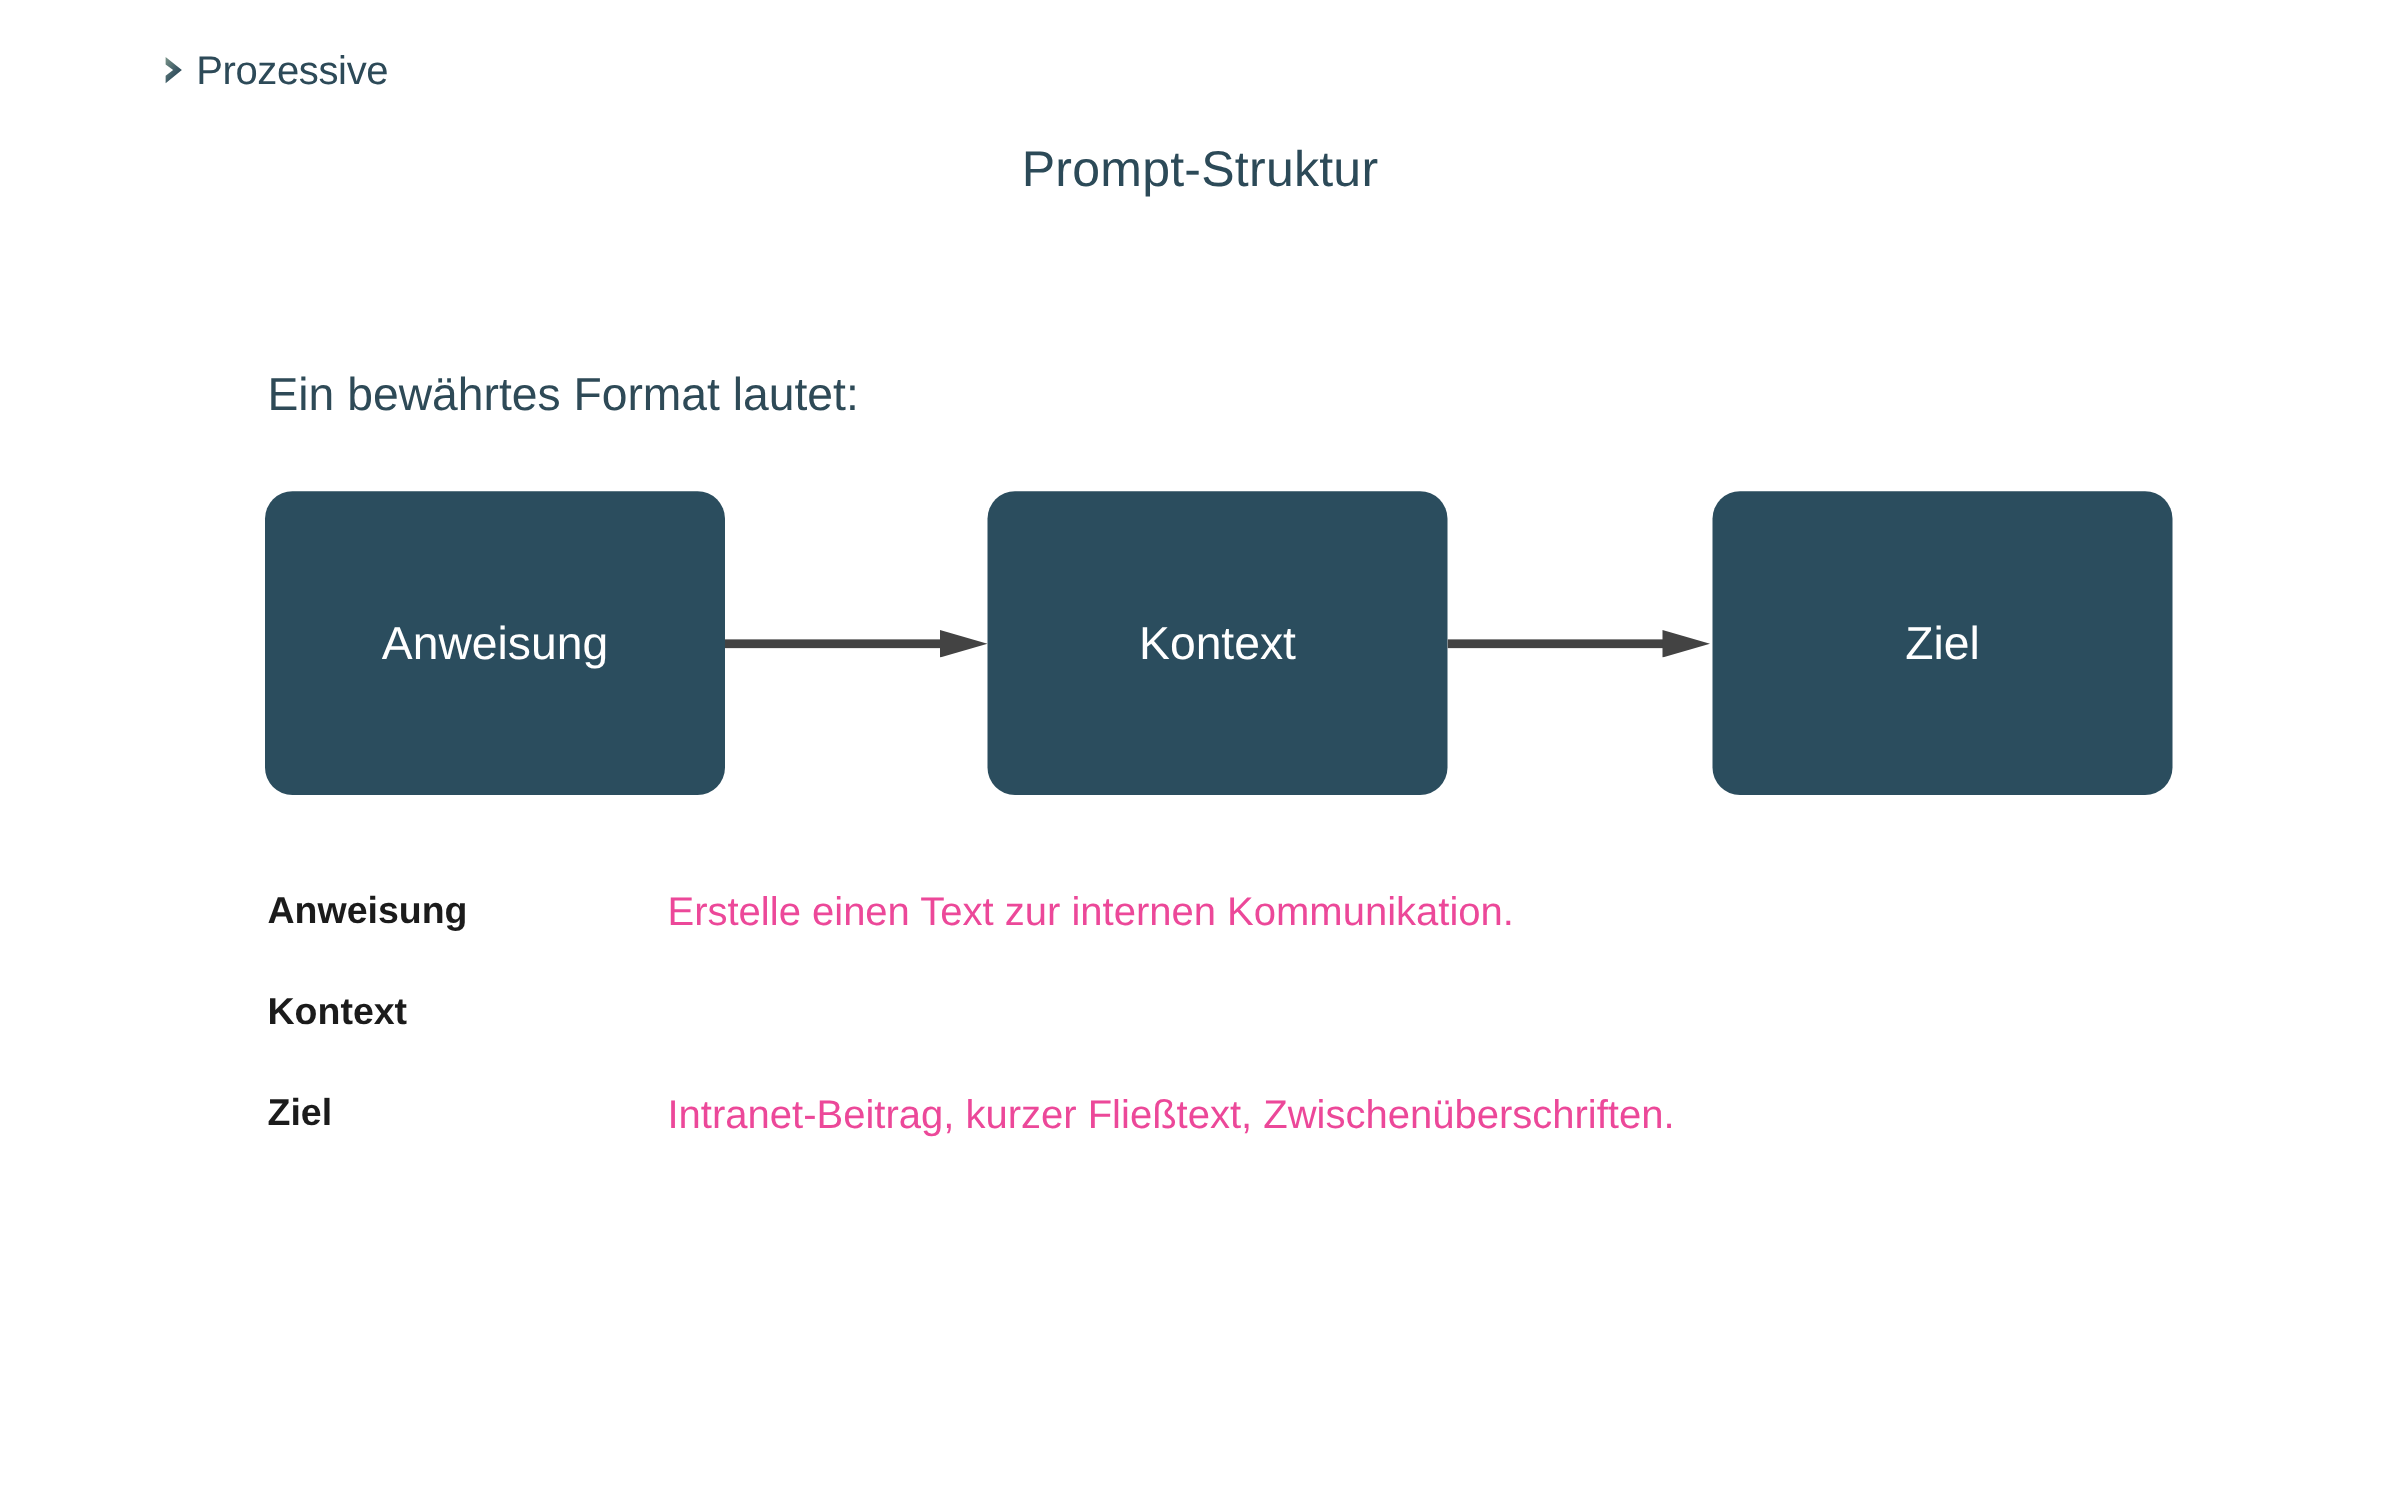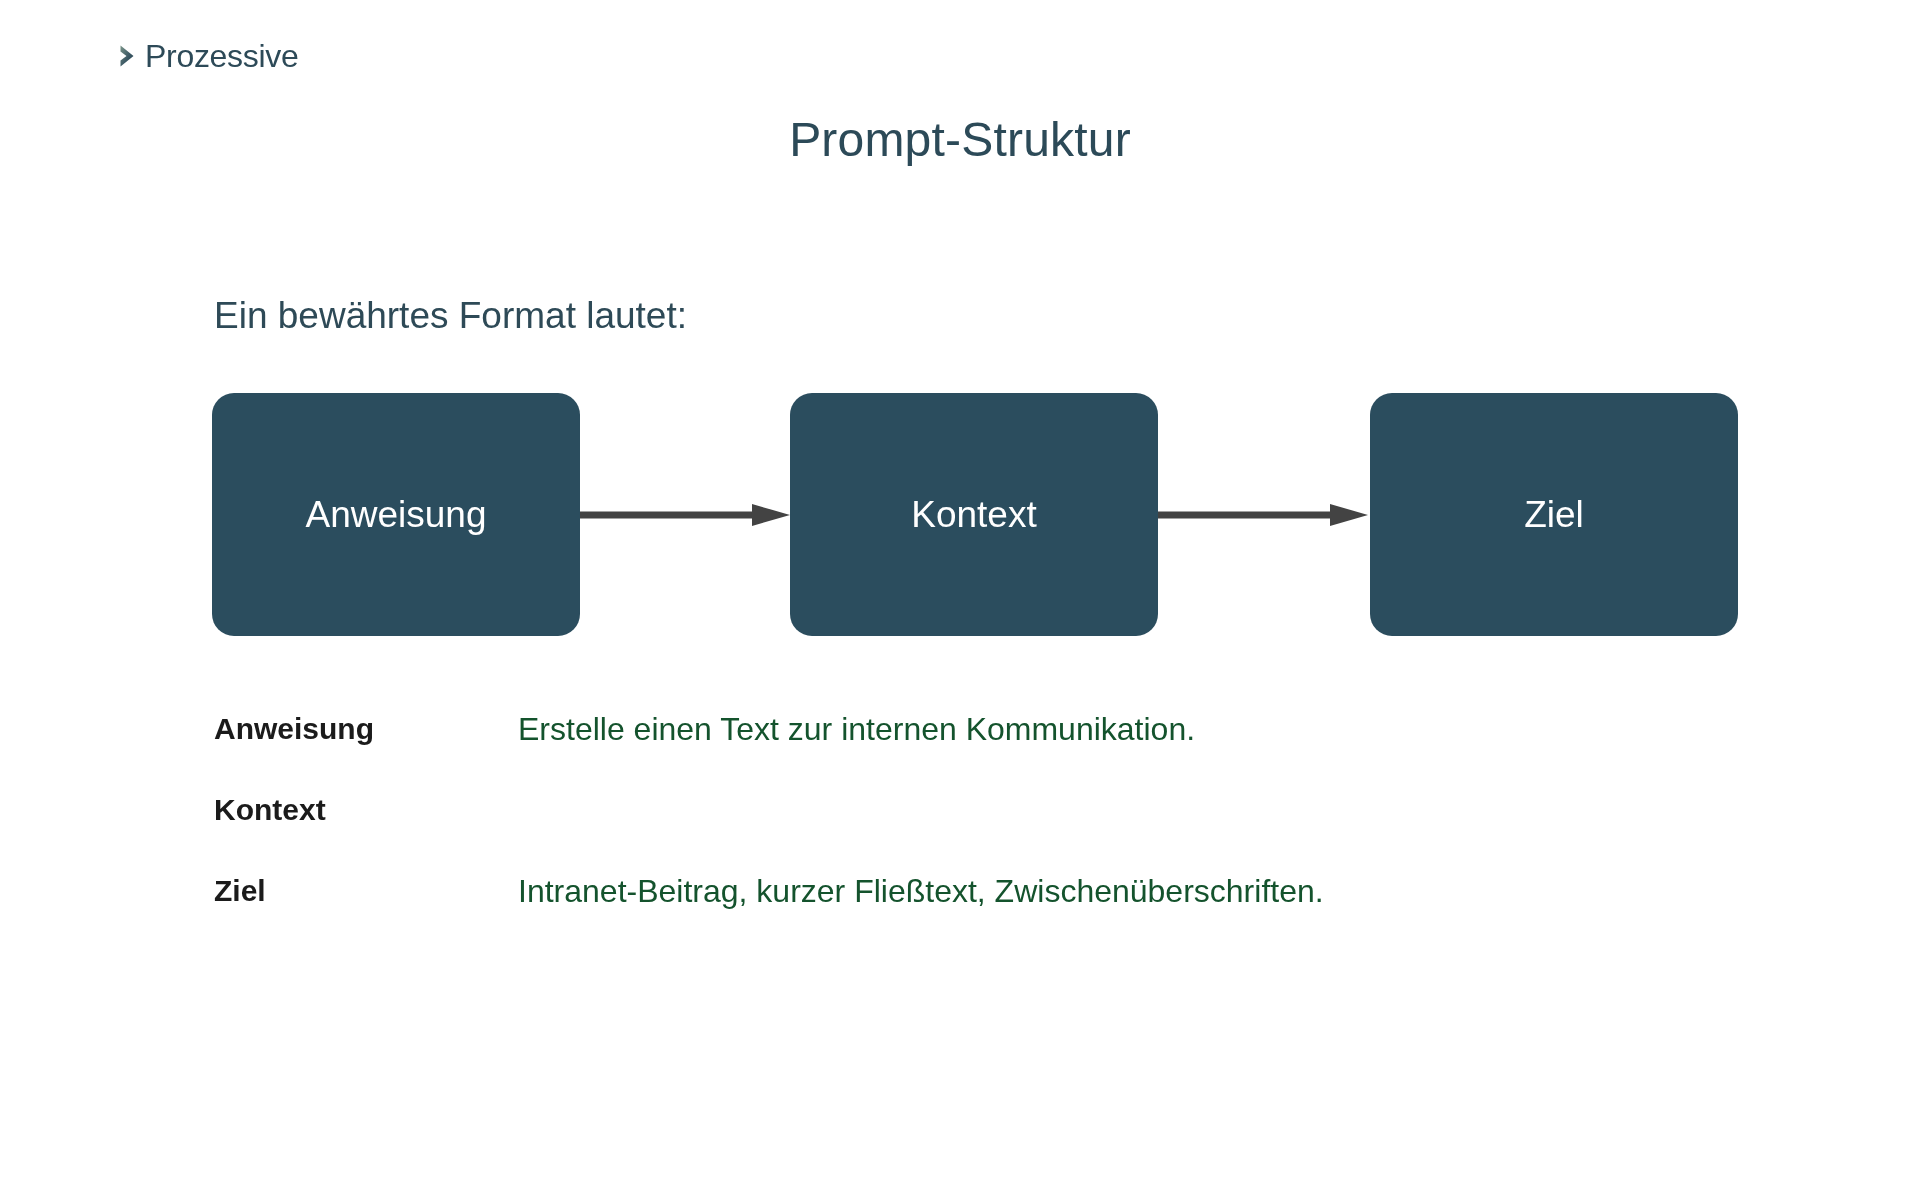--- a/index.html
+++ b/index.html
@@ -11,21 +11,21 @@
     height: 1200px;
     background: #ffffff;
     font-family: "Liberation Sans", sans-serif;
     overflow: hidden;
     position: relative;
   }
 
   
   .logo {
     position: absolute;
-    left: 112px;
+    left: 124px;
     top: 36px;
     display: flex;
     align-items: center;
     gap: 0px;
     height: 40px;
     justify-content: flex-end;
   }
   .logo-mark {
     width: 34px;
     height: 34px;
@@ -41,21 +41,21 @@
     margin-left: -1px;
   }
 
   
   .slide-title {
     position: absolute;
     left: 0;
     top: 116px;
     width: 1920px;
     text-align: center;
-    font-size: 48px;
+    font-size: 40px;
     font-weight: 300;
     color: #2c4a58;
     letter-spacing: 0.2px;
     line-height: 1;
   }
 
   
   .lead {
     position: absolute;
     left: 214px;
@@ -121,23 +121,24 @@
     flex: 0 0 304px;
     font-size: 30px;
     font-weight: 700;
     color: #1b1b1b;
     line-height: 1.55;
   }
   .def-desc {
     flex: 1 1 auto;
     font-size: 32px;
     font-weight: 400;
-    color: #14532d;
+    color: #ec4899;
     line-height: 1.48;
     max-width: 1215px;
+    margin-left: 16px;
   }
 </style>
 </head>
 <body>
 
 <div class="logo">
   <span class="logo-mark">
     <svg width="34" height="34" viewBox="0 0 34 34" xmlns="http://www.w3.org/2000/svg">
       <defs>
         <linearGradient id="chevGrad" x1="0" y1="0" x2="1" y2="1">

